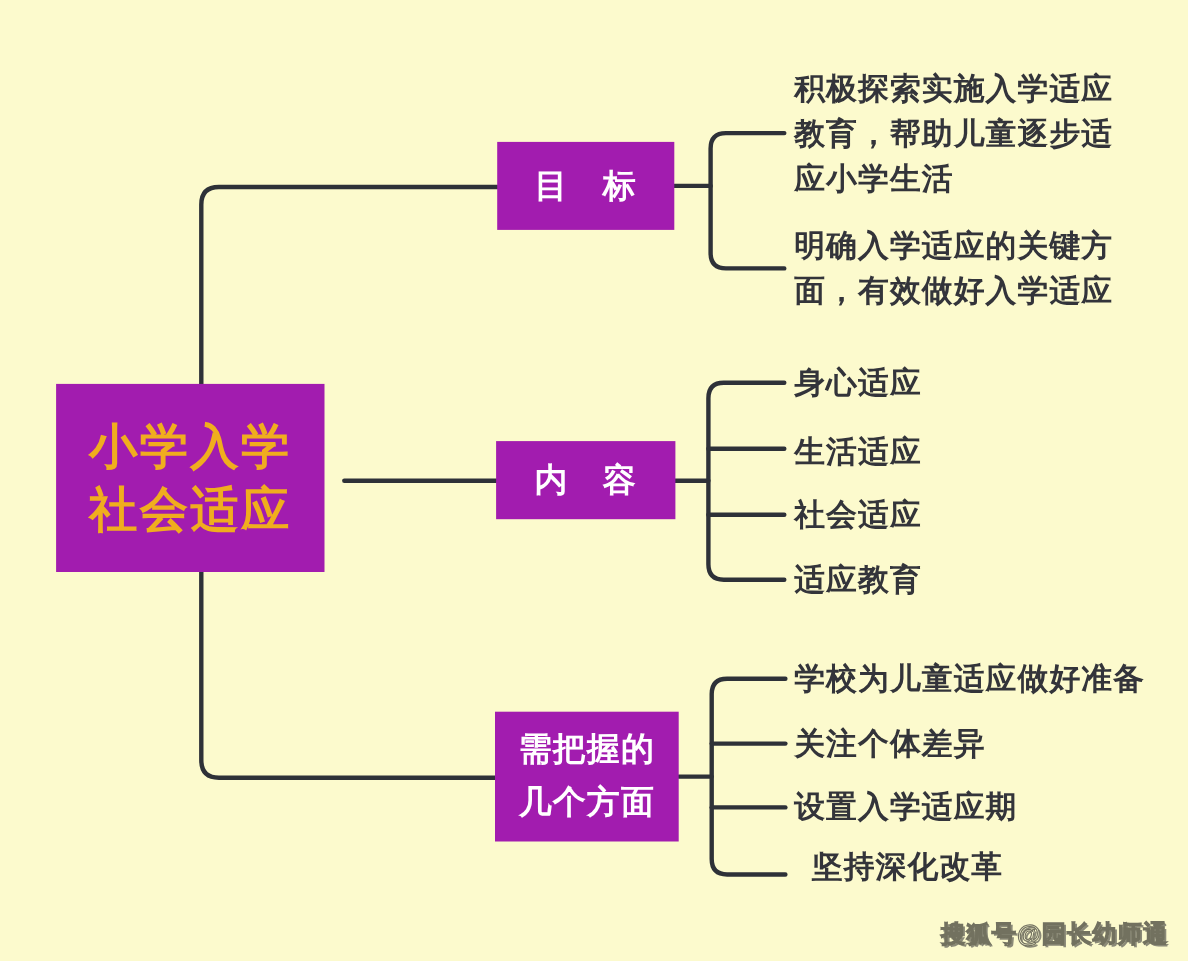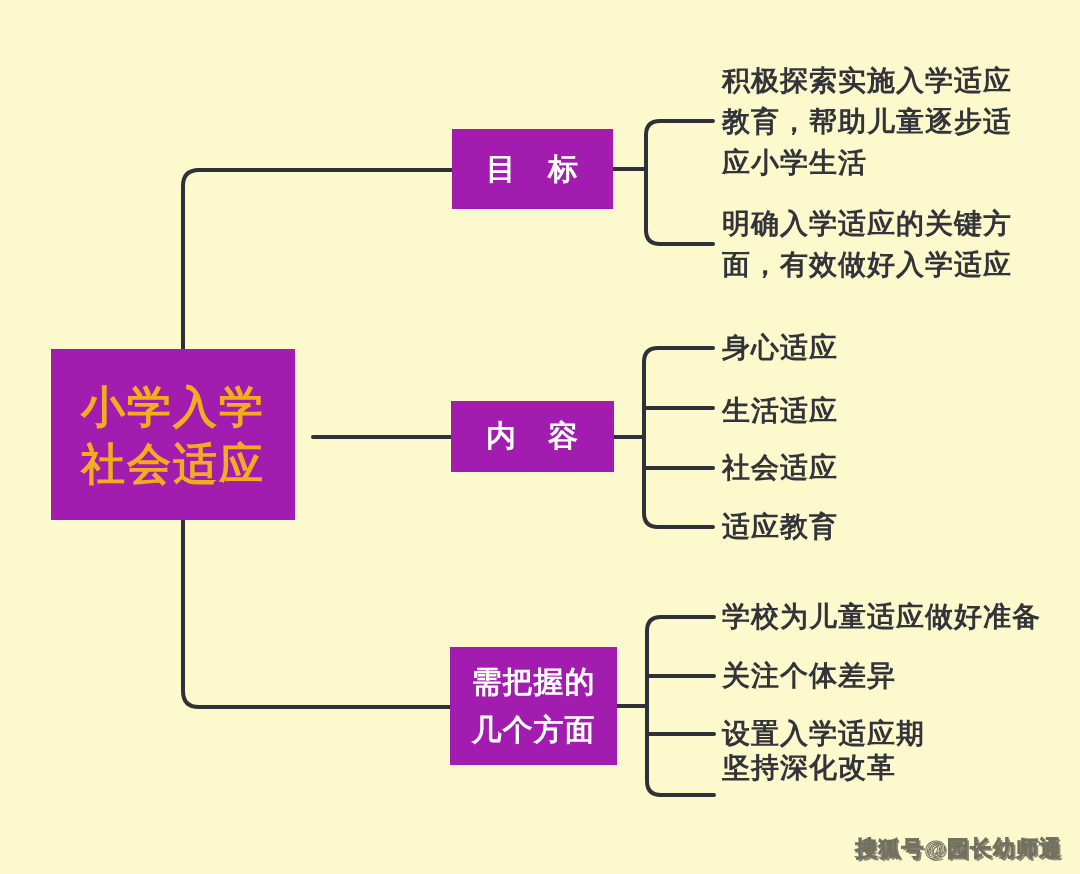--- a/index.html
+++ b/index.html
@@ -80,21 +80,21 @@
   }
   .leaf-g1 { top: 60px; }
   .leaf-g2 { top: 203px; }
   .leaf-c1 { top: 328px; }
   .leaf-c2 { top: 391px; }
   .leaf-c3 { top: 448px; }
   .leaf-c4 { top: 507px; }
   .leaf-a1 { top: 597px; }
   .leaf-a2 { top: 656px; }
   .leaf-a3 { top: 714px; text-align: right; }
-  .leaf-a4 { top: 748px; }
+  .leaf-a4 { top: 768px; margin-left: 16px; }
   .watermark {
     position: absolute;
     right: 18px;
     bottom: 10px;
     font-size: 22px;
     font-weight: bold;
     letter-spacing: 1px;
     color: #faf8d4;
     -webkit-text-stroke: 1px #72715f;
     text-shadow: 2px 2px 0 #8b8a78;

